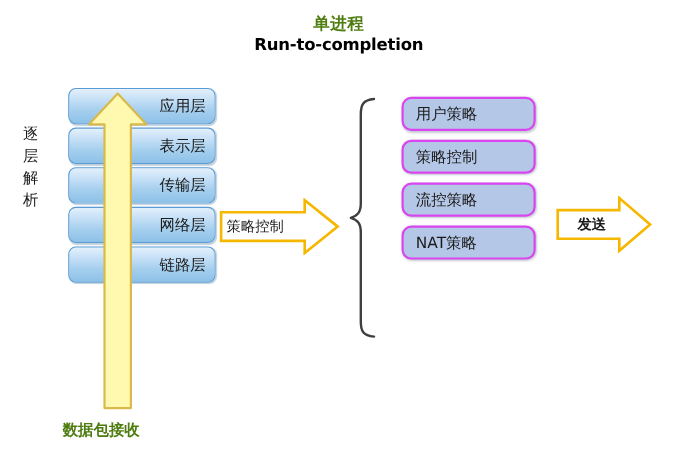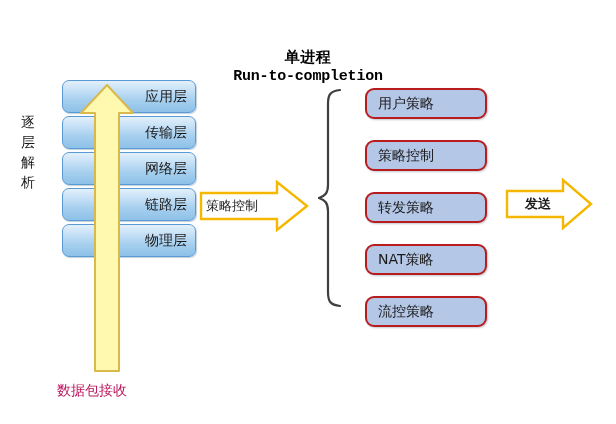--- a/index.html
+++ b/index.html
@@ -23,30 +23,28 @@
     position: absolute;
     left: 0;
     top: 12px;
     width: 616px;
     text-align: center;
     line-height: 1.28;
   }
   #title-cn {
     font-size: 15px;
     font-weight: bold;
-    color: #000000;
+    color: #4d7c0f;
     letter-spacing: 0.5px;
-    margin-top: 36px;
   }
   #title-en {
     font-size: 15px;
     font-weight: bold;
     color: #000000;
     letter-spacing: -0.2px;
-    font-family: Liberation Mono, monospace;
   }
 
   
   #osi-stack {
     position: absolute;
     left: 62px;
     top: 80px;
     width: 134px;
   }
   .osi-layer {
@@ -97,22 +95,22 @@
     pointer-events: none;
   }
   #up-arrow-label span { display: block; }
 
   
   #packet-recv-label {
     position: absolute;
     left: 57px;
     top: 382px;
     font-size: 14px;
-    font-weight: normal;
-    color: #be185d;
+    font-weight: bold;
+    color: #4d7c0f;
     white-space: nowrap;
   }
 
   
   #policy-arrow {
     position: absolute;
     left: 199px;
     top: 180px;
     width: 110px;
     height: 52px;
@@ -147,23 +145,23 @@
   
   #policy-stack {
     position: absolute;
     left: 365px;
     top: 88px;
     width: 122px;
   }
   .policy-box {
     position: relative;
     height: 31px;
-    margin-bottom: 21px;
+    margin-bottom: 8px;
     background: #b5c7e7;
-    border: 2px solid #b91c1c;
+    border: 2px solid #d946ef;
     border-radius: 9px;
     box-sizing: border-box;
     box-shadow: 1px 1px 2px rgba(140,150,165,0.5);
   }
   .policy-box-label {
     position: absolute;
     left: 11px;
     top: 50%;
     transform: translateY(-50%);
     font-size: 14px;
@@ -205,30 +203,30 @@
   <div id="title-block">
     <div id="title-cn">单进程</div>
     <div id="title-en">Run-to-completion</div>
   </div>
 
   <div id="osi-stack">
     <div class="osi-layer">
       <span class="osi-layer-label">应用层</span>
     </div>
     <div class="osi-layer">
+      <span class="osi-layer-label">表示层</span>
+    </div>
+    <div class="osi-layer">
       <span class="osi-layer-label">传输层</span>
     </div>
     <div class="osi-layer">
       <span class="osi-layer-label">网络层</span>
     </div>
     <div class="osi-layer">
       <span class="osi-layer-label">链路层</span>
-    </div>
-    <div class="osi-layer">
-      <span class="osi-layer-label">物理层</span>
     </div>
   </div>
 
   <div id="up-arrow">
     <svg width="56" height="290" viewBox="0 0 56 290" xmlns="http://www.w3.org/2000/svg">
       <polygon points="28,2 54,30 40,30 40,288 16,288 16,30 2,30" fill="#fff9b0" stroke="#d9b94c" stroke-width="2" stroke-linejoin="round"></polygon>
     </svg>
   </div>
   <div id="up-arrow-label">
     <span>逐</span>
@@ -253,27 +251,24 @@
   </div>
 
   <div id="policy-stack">
     <div class="policy-box">
       <span class="policy-box-label">用户策略</span>
     </div>
     <div class="policy-box">
       <span class="policy-box-label">策略控制</span>
     </div>
     <div class="policy-box">
-      <span class="policy-box-label">转发策略</span>
+      <span class="policy-box-label">流控策略</span>
     </div>
     <div class="policy-box">
       <span class="policy-box-label">NAT策略</span>
-    </div>
-    <div class="policy-box">
-      <span class="policy-box-label">流控策略</span>
     </div>
   </div>
 
   <div id="send-arrow">
     <svg width="88" height="52" viewBox="0 0 88 52" xmlns="http://www.w3.org/2000/svg">
       <polygon points="2,13 58,13 58,2 86,26 58,50 58,39 2,39" fill="#ffffff" stroke="#f5b700" stroke-width="2.4" stroke-linejoin="miter"></polygon>
     </svg>
   </div>
   <div id="send-arrow-label" style="left:510px;">发送</div>
 

